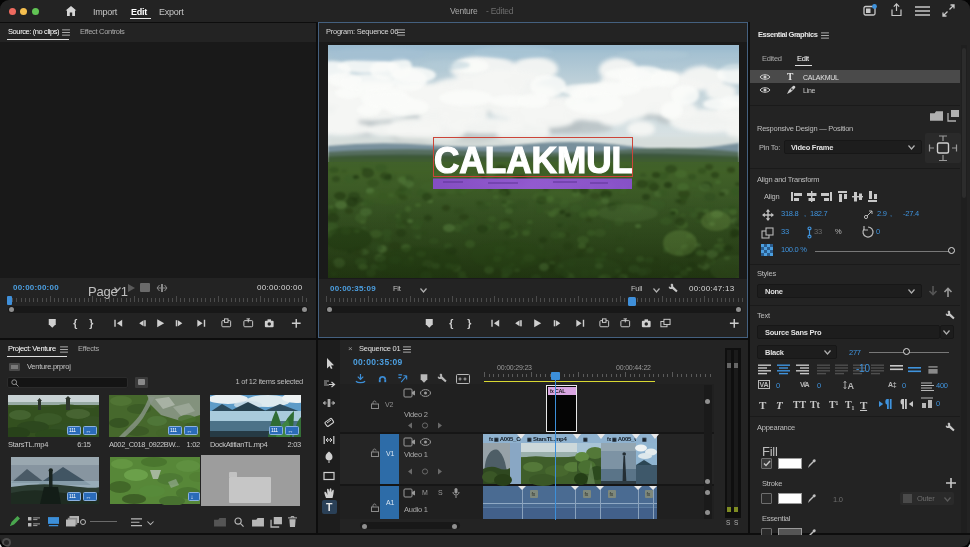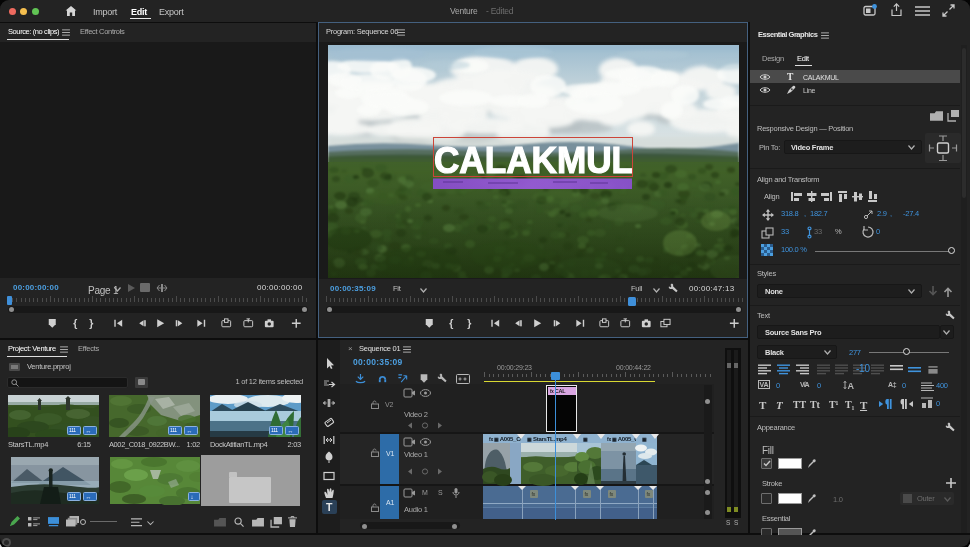--- a/index.html
+++ b/index.html
@@ -39,21 +39,21 @@
     </svg>
 <div style="left:0px;top:23px;width:316px;height:315px;background:#232323"></div>
 <div class="t" style="left:8px;top:28px;font-size:7.5px;color:#ffffff;font-weight:400;letter-spacing:-0.4px">Source: (no clips)</div>
 <div style="left:7px;top:38.5px;width:62px;height:1.3px;background:#dedede"></div>
 <svg style="left:62px;top:29px" width="8" height="7" viewBox="0 0 9 8">
       <path d="M0,1 H9 M0,4 H9 M0,7 H9" stroke="#b0b0b0" stroke-width="1.1"></path>
     </svg>
 <div class="t" style="left:80px;top:28px;font-size:7.5px;color:#ababab;font-weight:400;letter-spacing:-0.3px">Effect Controls</div>
 <div style="left:0px;top:42px;width:316px;height:236px;background:#191919"></div>
 <div class="t" style="left:13px;top:283px;font-size:8px;color:#4c9fe0;font-weight:700;letter-spacing:0.2px">00:00:00:00</div>
-<div class="t" style="left:88px;top:284.5px;font-size:10px;color:#c0c0c0;font-weight:400;">Page 1</div>
+<div class="t" style="left:88px;top:284.5px;font-size:13px;color:#c0c0c0;font-weight:400;">Page 1</div>
 <svg style="left:114px;top:286.5px" width="7" height="5" viewBox="0 0 7 5">
       <path d="M0.5,0.5 L3.5,4 L6.5,0.5" stroke="#b0b0b0" stroke-width="1.2" fill="none"></path>
     </svg>
 <svg style="left:128px;top:284px" width="7" height="8" viewBox="0 0 7 8">
       <path d="M0,0 L7,4 L0,8 Z" fill="#5a5a5a"></path>
     </svg>
 <div style="left:140px;top:283px;width:10px;height:9px;background:#6a6a6a;border-radius:1px"></div>
 <svg style="left:156px;top:284px" width="12" height="8" viewBox="0 0 12 8">
       <path d="M1,4 H11 M3.5,1 L1,4 L3.5,7 M8.5,1 L11,4 L8.5,7" stroke="#8a8a8a" stroke-width="1" fill="none"></path>
       <rect x="5" y="0" width="2" height="8" fill="#8a8a8a"></rect>
@@ -1441,21 +1441,21 @@
 <div style="left:734px;top:507px;width:4px;height:5px;background:#7e8c22"></div>
 <div class="t" style="left:726px;top:519px;font-size:6.5px;color:#b0b0b0;font-weight:400;">S</div>
 <div class="t" style="left:734px;top:519px;font-size:6.5px;color:#b0b0b0;font-weight:400;">S</div>
 <div style="left:750px;top:22px;width:220px;height:511px;background:#232323"></div>
 <div class="t" style="left:758px;top:31px;font-size:7.5px;color:#e8e8e8;font-weight:700;letter-spacing:-0.45px">Essential Graphics</div>
 <svg style="left:821px;top:31.5px" width="8" height="7" viewBox="0 0 9 8">
       <path d="M0,1 H9 M0,4 H9 M0,7 H9" stroke="#b0b0b0" stroke-width="1.1"></path>
     </svg>
 <div style="left:961px;top:45px;width:6px;height:488px;background:#1f1f1f"></div>
 <div style="left:962px;top:48px;width:4px;height:150px;background:#2c2c2c;border-radius:2px"></div>
-<div class="t" style="left:762px;top:55px;font-size:7.5px;color:#ababab;font-weight:400;">Design</div>
+<div class="t" style="left:762px;top:55px;font-size:7.5px;color:#ababab;font-weight:400;">Edited</div>
 <div class="t" style="left:797px;top:55px;font-size:7.5px;color:#ffffff;font-weight:400;">Edit</div>
 <div style="left:795px;top:65px;width:17px;height:1.3px;background:#dedede"></div>
 <div style="left:750px;top:70px;width:210px;height:13px;background:#4a4a4a"></div>
 <svg style="left:759px;top:73px" width="12" height="8" viewBox="0 0 12 8">
       <path d="M1,4 C3,1 9,1 11,4 C9,7 3,7 1,4 Z" fill="none" stroke="#cccccc" stroke-width="1"></path>
       <circle cx="6" cy="4" r="1.6" fill="#cccccc"></circle>
     </svg>
 <div class="t" style="left:787px;top:71.5px;font-size:9.5px;color:#e8e8e8;font-weight:700;font-family:'Liberation Serif',serif">T</div>
 <div class="t" style="left:803px;top:73.5px;font-size:7px;color:#e0e0e0;font-weight:400;">CALAKMUL</div>
 <svg style="left:759px;top:86px" width="12" height="8" viewBox="0 0 12 8">
@@ -1675,21 +1675,21 @@
       <rect x="1" y="5" width="4" height="5" fill="#b8b8b8"></rect>
       <rect x="7" y="2" width="4" height="8" fill="#b8b8b8"></rect>
       <path d="M0,0 H12" stroke="#b8b8b8" stroke-width="1"></path>
     </svg>
 <div class="t" style="left:936px;top:400px;font-size:7.5px;color:#3f93dd;font-weight:400;">0</div>
 <div style="left:750px;top:416px;width:210px;height:1px;background:#1a1a1a"></div>
 <div class="t" style="left:757px;top:424px;font-size:7.5px;color:#bdbdbd;font-weight:400;">Appearance</div>
 <svg style="left:945px;top:422px" width="11" height="11" viewBox="0 0 12 12">
       <path d="M10.5,8.5 L5.5,3.5 C6,2 5.5,1 4.2,0.6 L2.6,2.2 L3.8,3.4 L2.4,4.8 L1.2,3.6 C0.4,4.8 1,6.2 2.5,6.6 C3.3,6.8 4,6.6 4.5,6.2 L9,10.2 Z" fill="#c8c8c8"></path>
     </svg>
-<div class="t" style="left:762px;top:445px;font-size:10px;color:#bdbdbd;font-weight:400;">Fill</div>
+<div class="t" style="left:762px;top:445px;font-size:13px;color:#bdbdbd;font-weight:400;">Fill</div>
 <div style="left:761px;top:458px;width:11px;height:11px;background:#3a3a3a;border:1px solid #6e6e6e;border-radius:1px"></div>
 <svg style="left:763px;top:460px" width="8" height="7" viewBox="0 0 8 7">
       <path d="M1,3.5 L3,5.5 L7,1" stroke="#c8c8c8" stroke-width="1.4" fill="none"></path>
     </svg>
 <div style="left:778px;top:458px;width:24px;height:11px;background:#ffffff;border:1px solid #9a9a9a"></div>
 <svg style="left:807px;top:458px" width="10" height="11" viewBox="0 0 10 11">
       <path d="M1,10 L2,7 L6,3 C7,2 8,3 7,4 L3,8 Z" fill="#c0c0c0"></path>
       <path d="M6,2 C7,0.5 9.5,1.5 8.5,3.5 L7.5,4.5 L5.5,2.5 Z" fill="#c0c0c0"></path>
     </svg>
 <div class="t" style="left:762px;top:480px;font-size:7.5px;color:#bdbdbd;font-weight:400;">Stroke</div>

